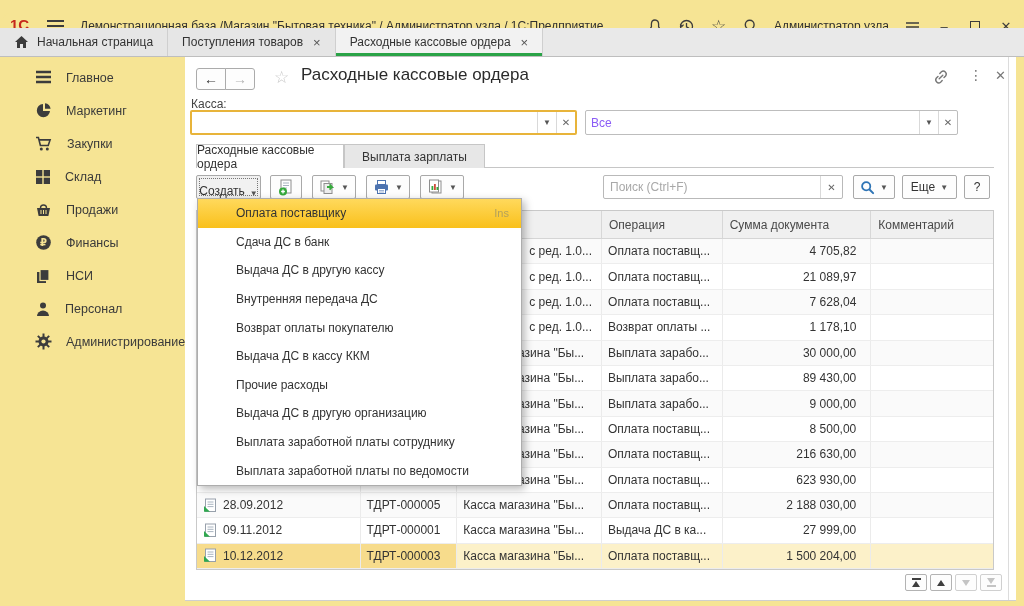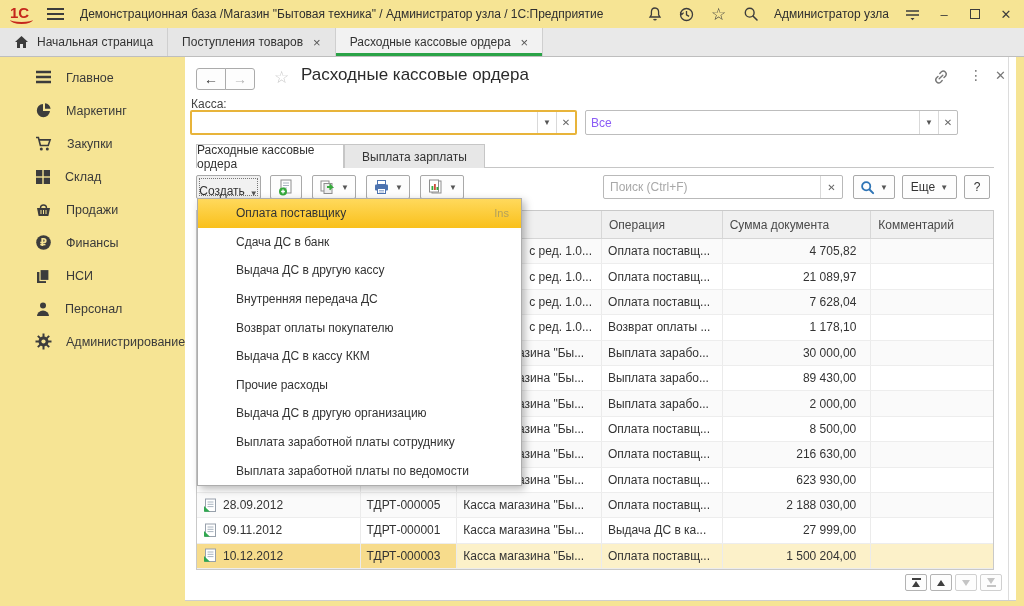--- a/index.html
+++ b/index.html
@@ -1,21 +1,21 @@
 <!DOCTYPE html>
 <html><head>
 <meta charset="utf-8">
 <style>
   * { margin:0; padding:0; box-sizing:border-box; }
   html,body { width:1024px; height:606px; }
   body { font-family:"Liberation Sans","DejaVu Sans",sans-serif; background:#F6E494; position:relative; overflow:hidden; color:#3A3A3A; }
   .app { position:absolute; inset:0; }
 
   
-  .titlebar { position:absolute; left:0; top:0; width:1024px; height:28px; background:#F6E494;border-radius:14px; }
+  .titlebar { position:absolute; left:0; top:12px; width:1024px; height:28px; background:#F6E494;border-radius:14px; }
   .logo { position:absolute; left:10px; top:4px; color:#C5271C; font-weight:700; font-size:15px; line-height:18px; }
   .logo::after { content:""; position:absolute; left:0; right:-4px; bottom:-2px; height:7px; border-bottom:2px solid #C5271C; border-radius:0 0 60% 60%; }
   .tb-burger { position:absolute; left:47px; top:8px; width:17px; height:12px; cursor:pointer; }
   .tb-burger i { display:block; height:2px; background:#3C3C3C; margin-bottom:3px; }
   .tb-title { position:absolute; left:80px; top:7px; font-size:12px; color:#2F2F2F; white-space:nowrap; }
   .tb-right { position:absolute; right:10px; top:0; height:28px; display:flex; align-items:center; gap:15px; }
   .tb-ic { width:17px; height:17px; display:flex; align-items:center; justify-content:center; color:#3C3C3C; cursor:pointer; }
   .tb-user { font-size:12px; color:#2F2F2F; white-space:nowrap; cursor:pointer; }
   .winbtn { font-size:13px; color:#3C3C3C; width:16px; text-align:center; cursor:pointer; }
   .maxbox { width:10px; height:10px; border:1.5px solid #3C3C3C; display:inline-block; }
@@ -408,21 +408,21 @@
             <div class="td c4">89 430,00</div>
             <div class="td c5"></div>
         </div>
         <div class="trow">
           <div class="td c0">
               <span></span>
             </div>
             <div class="td c1"></div>
             <div class="td c2">Касса магазина "Бы...</div>
             <div class="td c3">Выплата зарабо...</div>
-            <div class="td c4">2 000,00</div>
+            <div class="td c4">9 000,00</div>
             <div class="td c5"></div>
         </div>
         <div class="trow">
           <div class="td c0">
               <span></span>
             </div>
             <div class="td c1"></div>
             <div class="td c2">Касса магазина "Бы...</div>
             <div class="td c3">Оплата поставщ...</div>
             <div class="td c4">8 500,00</div>

